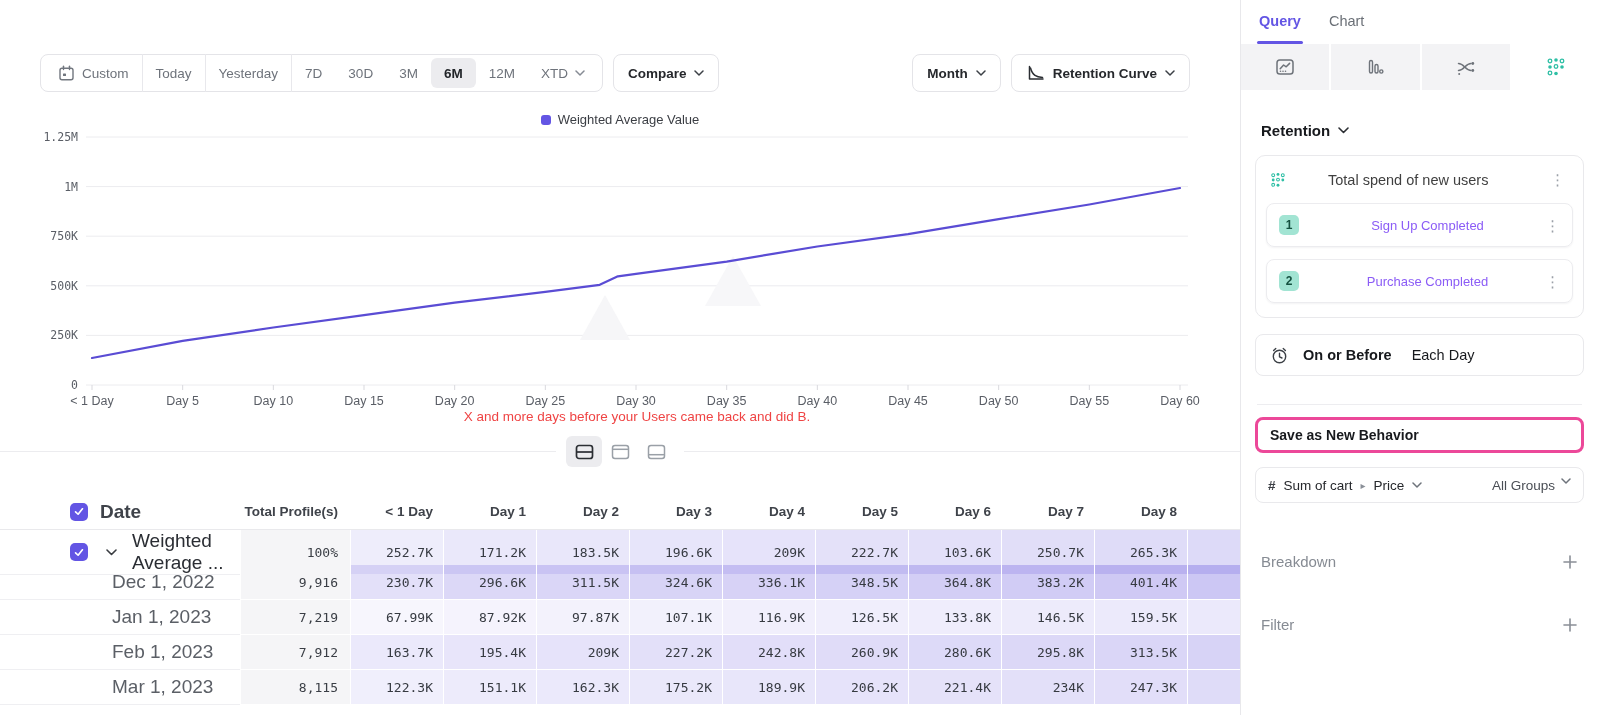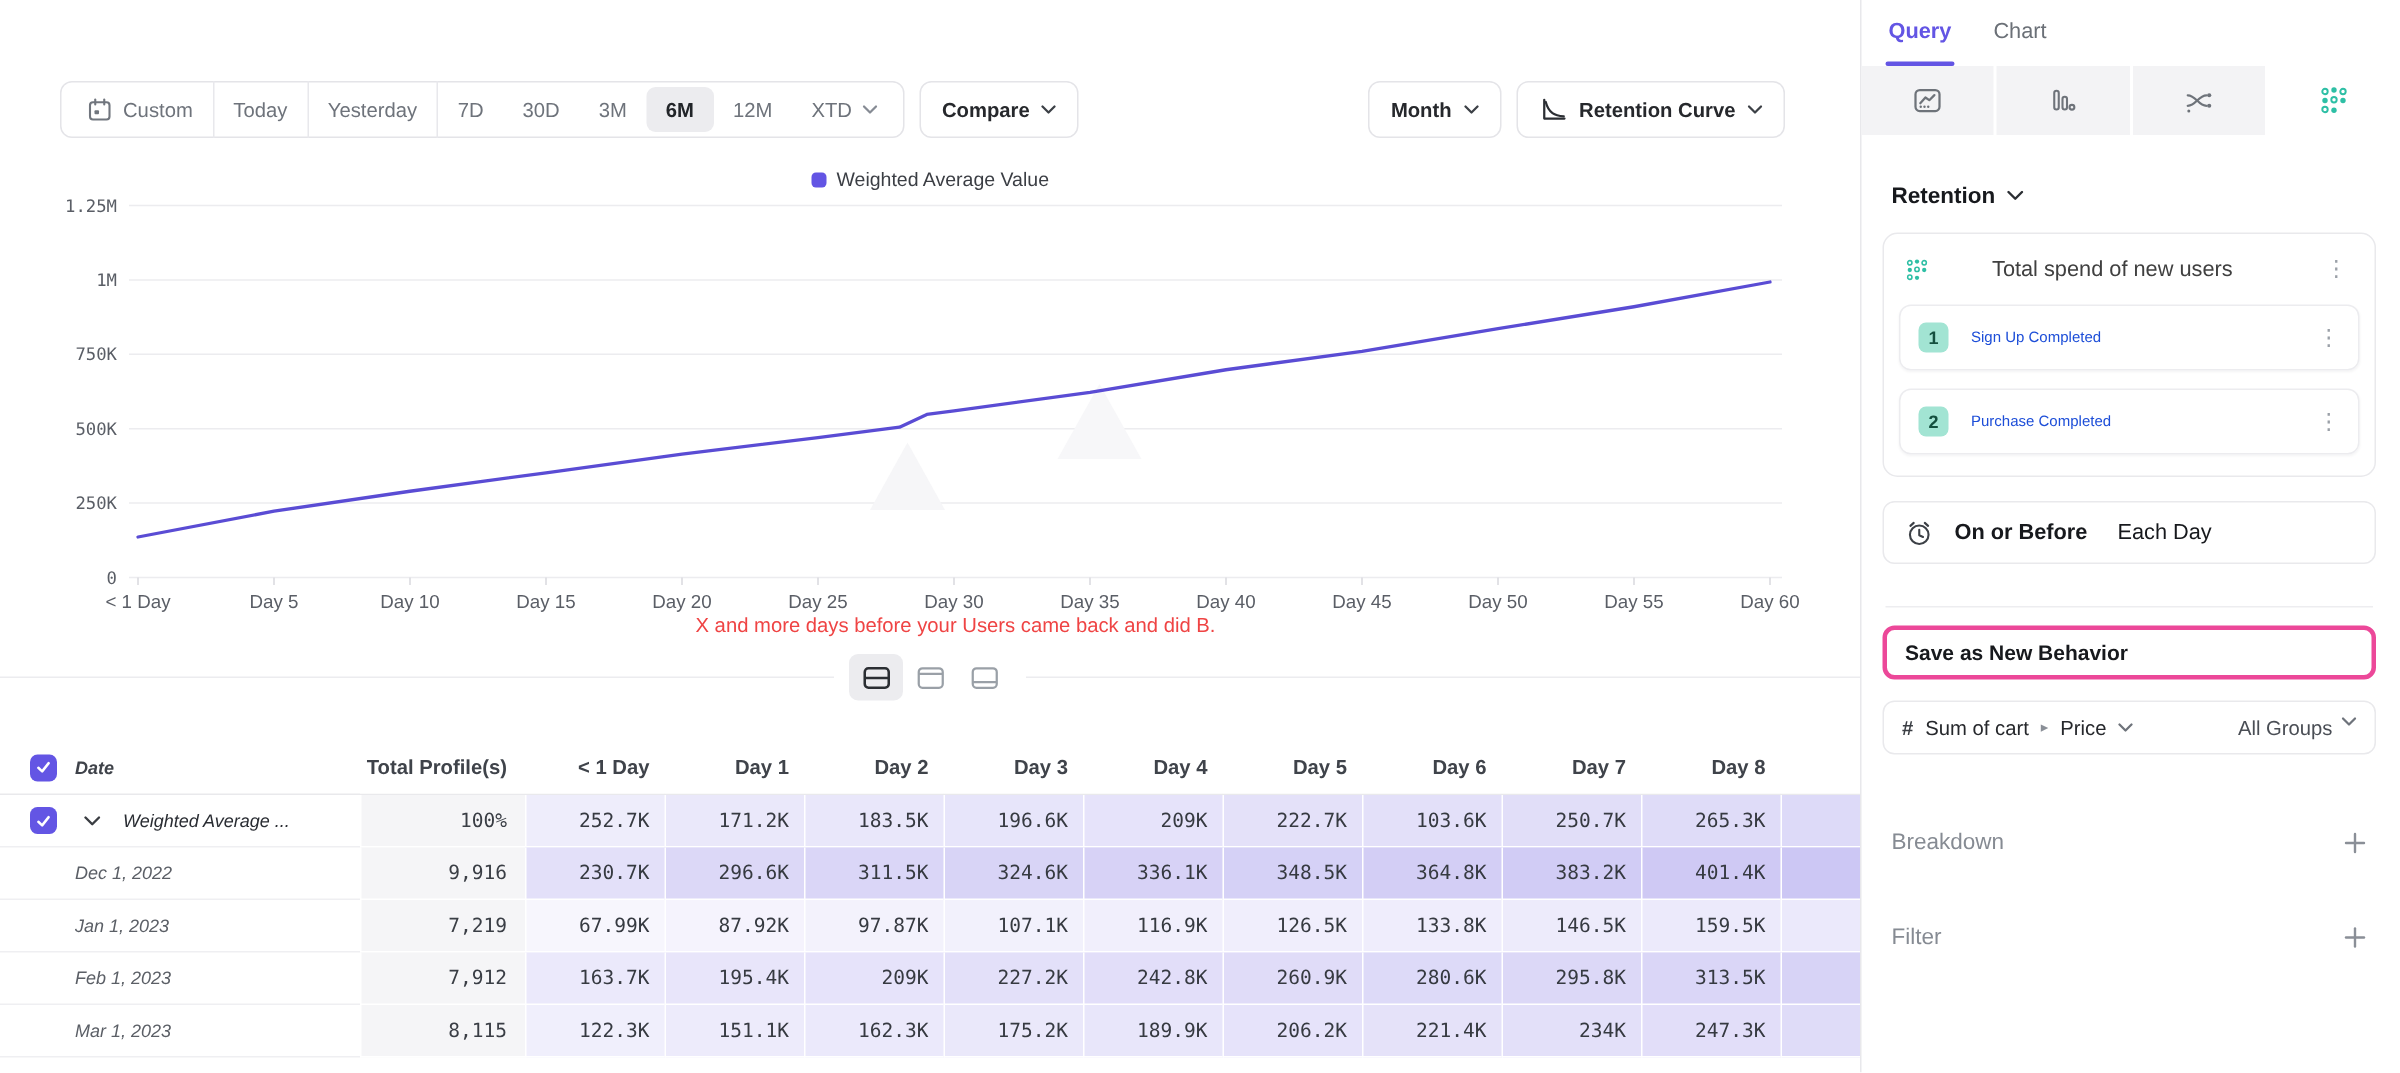--- a/index.html
+++ b/index.html
@@ -37,23 +37,23 @@
   .toggles-inner { display:flex; background:#fff; padding:0 10px; }
   .tgl { width:36px; height:31px; display:flex; align-items:center; justify-content:center;
          background:#fff; border:none; cursor:pointer; border-radius:6px; }
   .tgl.active { background:#ececef; }
 
   
   .rtable { position:absolute; top:494px; left:0; width:1240px; }
   .trow { display:grid; grid-template-columns:240px 110px repeat(10,93px); height:35px; }
   .trow.thead { height:36px; border-bottom:1px solid #e9e9ec; }
   .cell { display:flex; align-items:center; }
-  .c-date { padding-left:20px; gap:8px; border-bottom:1px solid #efeff2; font-size:12px;font-style:italic; }
+  .c-date { padding-left:70px; gap:8px; border-bottom:1px solid #efeff2; font-size:19px; }
   .thead .c-date { border-bottom:none; color:#3f434a; font-weight:600; gap:12px; }
-  .date-label { color:#5b5f66; margin-left:30px; }
+  .date-label { color:#5b5f66; margin-left:42px; }
   .avg-label { color:#2a2d33; }
   .c-total { justify-content:flex-end; padding-right:12px; background:#f5f5f7;
              font-family:"DejaVu Sans Mono", monospace; font-size:13px; color:#3a3e45;
              border-bottom:1px solid #fff; border-left:1px solid #fff; }
   .thead .c-total { background:#fff; border:none; font-family:"Liberation Sans",sans-serif;
                     font-size:13.5px; font-weight:600; color:#3f434a; }
   .c-val { justify-content:flex-end; padding-right:10px;
            font-family:"DejaVu Sans Mono", monospace; font-size:13px; color:#363a41;
            border-left:1px solid #fff; border-bottom:1px solid #fff; cursor:pointer; }
   .thead .c-val { background:#fff; border:none; font-family:"Liberation Sans",sans-serif;
@@ -76,21 +76,21 @@
                 font-size:15px; font-weight:700; color:#17191d; cursor:pointer; }
   .card-outer { margin-top:16px; border:1px solid #e9e9ec; border-radius:10px; padding:12px 10px 14px; }
   .behavior-head { display:flex; align-items:center; gap:10px; padding:2px 4px; }
   .behavior-title { flex:1; font-size:14.5px; color:#404040;margin-left:32px; }
   .kebab { font-size:15px; color:#9ba0a8; cursor:pointer; line-height:1; padding:2px 4px; }
   .step-card { margin-top:12px; display:flex; align-items:center; border:1px solid #ececef;
                border-radius:8px; height:44px; padding:0 8px 0 12px; box-shadow:0 1px 2px rgba(20,20,40,.05); cursor:pointer; }
   .step-badge { width:20px; height:20px; border-radius:5px; background:var(--badge-bg,#a2e4d3);
                 color:var(--badge-tx,#14503f); font-size:12px; font-weight:700;
                 display:flex; align-items:center; justify-content:center; }
-  .step-label { flex:1; margin-left:15px; font-size:10px; color:#1d4ed8; }
+  .step-label { flex:1; margin-left:15px; font-size:13px; color:#8b5cf6;text-align:center; }
   .criteria-row { display:flex; align-items:center; margin:38px 6px 0; }
   .criteria-title { flex:1; font-size:15px; font-weight:700; color:#17191d; }
   .adv { display:flex; align-items:center; gap:6px; font-size:14px; color:#6e737b; cursor:pointer; }
   .cond-card { margin-top:16px; display:flex; align-items:center; gap:14px; border:1px solid #e9e9ec;
                border-radius:8px; height:42px; padding:0 14px; cursor:pointer; }
   .cond-op { font-size:14.5px; font-weight:600; color:#17191d; }
   .cond-win { font-size:14.5px; color:#17191d; margin-left:6px; }
   .hr { height:1px; background:#ededf0; margin:28px 2px 0; }
   .save-card { margin-top:12px; display:flex; align-items:center; border:3px solid #ec4899;
                border-radius:8px; height:36px; padding:0 12px; font-size:14px; font-weight:600;

